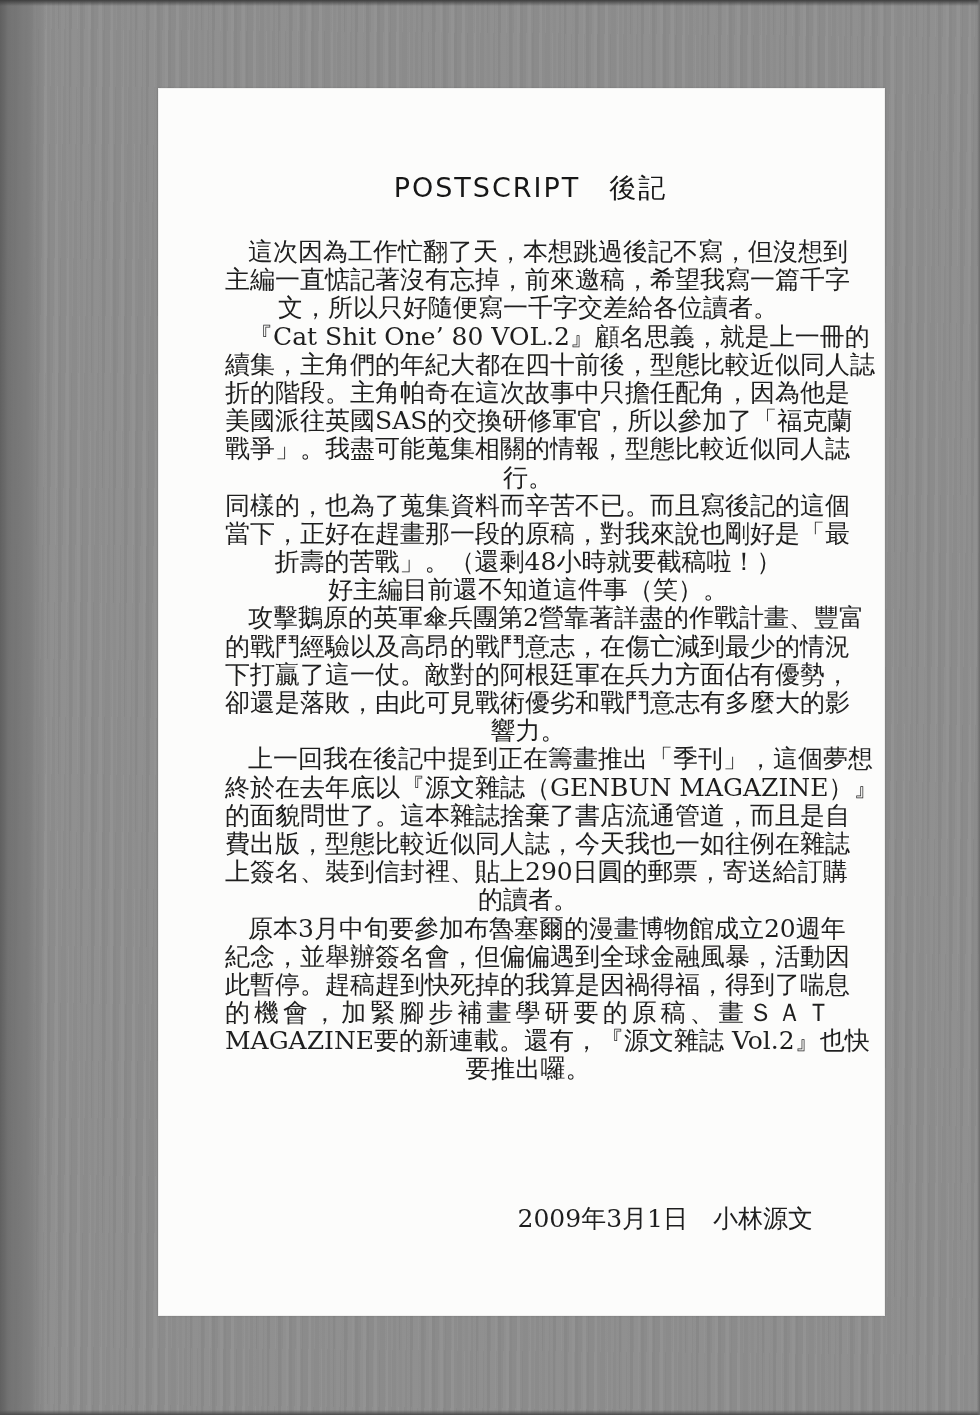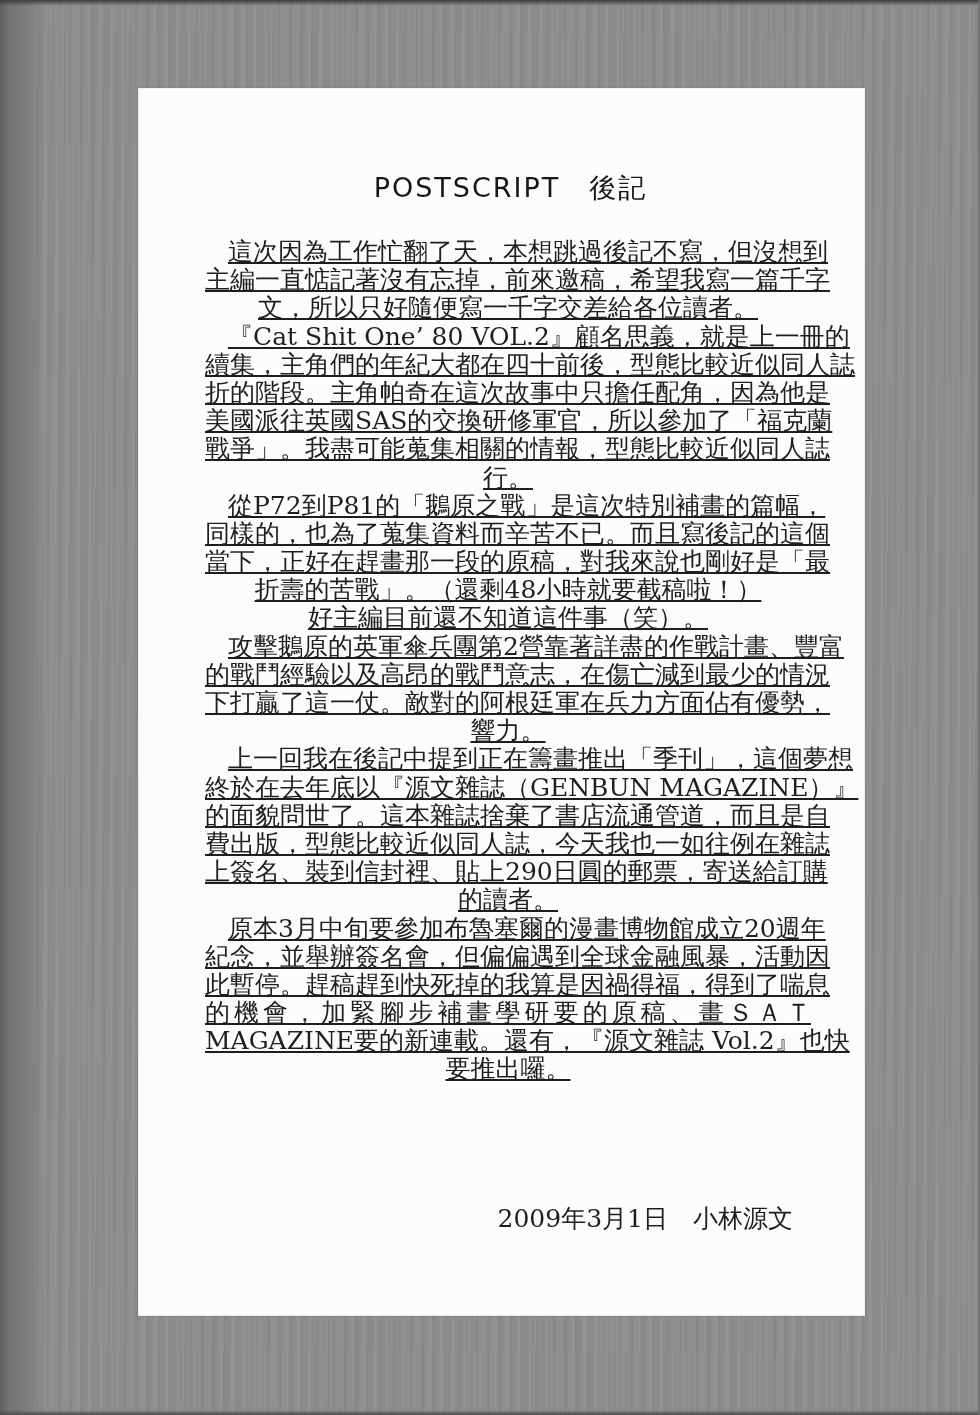--- a/index.html
+++ b/index.html
@@ -41,21 +41,21 @@
     left: 0; bottom: 0; width: 100%; height: 5px;
     background: linear-gradient(rgba(70,70,70,0), #4c4c4c);
   }
   .edge-right {
     right: 0; top: 0; width: 3px; height: 100%;
     background: linear-gradient(270deg, #6a6a6a, rgba(106,106,106,0));
   }
   
   .page {
     position: absolute;
-    left: 138px;
+    left: 158px;
     top: 88px;
     width: 727px;
     height: 1228px;
     background: #fcfcfb;
     box-shadow: inset 0 0 0 1px rgba(0,0,0,0.05), 0 0 2px rgba(0,0,0,0.15);
   }
   .title {
     position: absolute;
     top: 84px;
     left: 0;
@@ -79,21 +79,20 @@
     font-family: "DejaVu Serif", "Liberation Serif", serif;
     font-size: 25px;
     color: #1e1e1e;
   }
   .paragraph { margin: 0; }
   .line {
     height: 28.2px;
     line-height: 28.2px;
     white-space: nowrap;
     overflow: visible;
-    text-decoration: underline;
   }
   .line.just {
     text-align: justify;
     text-align-last: justify;
     text-justify: inter-character;
   }
   .line.first { padding-left: 23px; }
   .line.last {
     text-align: center;
     text-align-last: auto;
@@ -129,32 +128,32 @@
         </div>
         <div class="paragraph">
           <div class="line first just">『Cat Shit One’ 80 VOL.2』顧名思義，就是上一冊的</div>
           <div class="line just">續集，主角們的年紀大都在四十前後，型態比較近似同人誌</div>
           <div class="line just">折的階段。主角帕奇在這次故事中只擔任配角，因為他是</div>
           <div class="line just">美國派往英國SAS的交換研修軍官，所以參加了「福克蘭</div>
           <div class="line just">戰爭」。我盡可能蒐集相關的情報，型態比較近似同人誌</div>
           <div class="line last">行。</div>
         </div>
         <div class="paragraph">
-          <div class="line first just">從P72到P81的「鵝原之戰」是這次特別補畫的篇幅，</div>
           <div class="line just">同樣的，也為了蒐集資料而辛苦不已。而且寫後記的這個</div>
           <div class="line just">當下，正好在趕畫那一段的原稿，對我來說也剛好是「最</div>
           <div class="line last">折壽的苦戰」。（還剩48小時就要截稿啦！）</div>
         </div>
         <div class="paragraph">
           <div class="line last">好主編目前還不知道這件事（笑）。</div>
         </div>
         <div class="paragraph">
           <div class="line first just">攻擊鵝原的英軍傘兵團第2營靠著詳盡的作戰計畫、豐富</div>
           <div class="line just">的戰鬥經驗以及高昂的戰鬥意志，在傷亡減到最少的情況</div>
           <div class="line just">下打贏了這一仗。敵對的阿根廷軍在兵力方面佔有優勢，</div>
+          <div class="line just">卻還是落敗，由此可見戰術優劣和戰鬥意志有多麼大的影</div>
           <div class="line last">響力。</div>
         </div>
         <div class="paragraph">
           <div class="line first just">上一回我在後記中提到正在籌畫推出「季刊」，這個夢想</div>
           <div class="line just">終於在去年底以『源文雜誌（GENBUN MAGAZINE）』</div>
           <div class="line just">的面貌問世了。這本雜誌捨棄了書店流通管道，而且是自</div>
           <div class="line just">費出版，型態比較近似同人誌，今天我也一如往例在雜誌</div>
           <div class="line just">上簽名、裝到信封裡、貼上290日圓的郵票，寄送給訂購</div>
           <div class="line last">的讀者。</div>
         </div>

